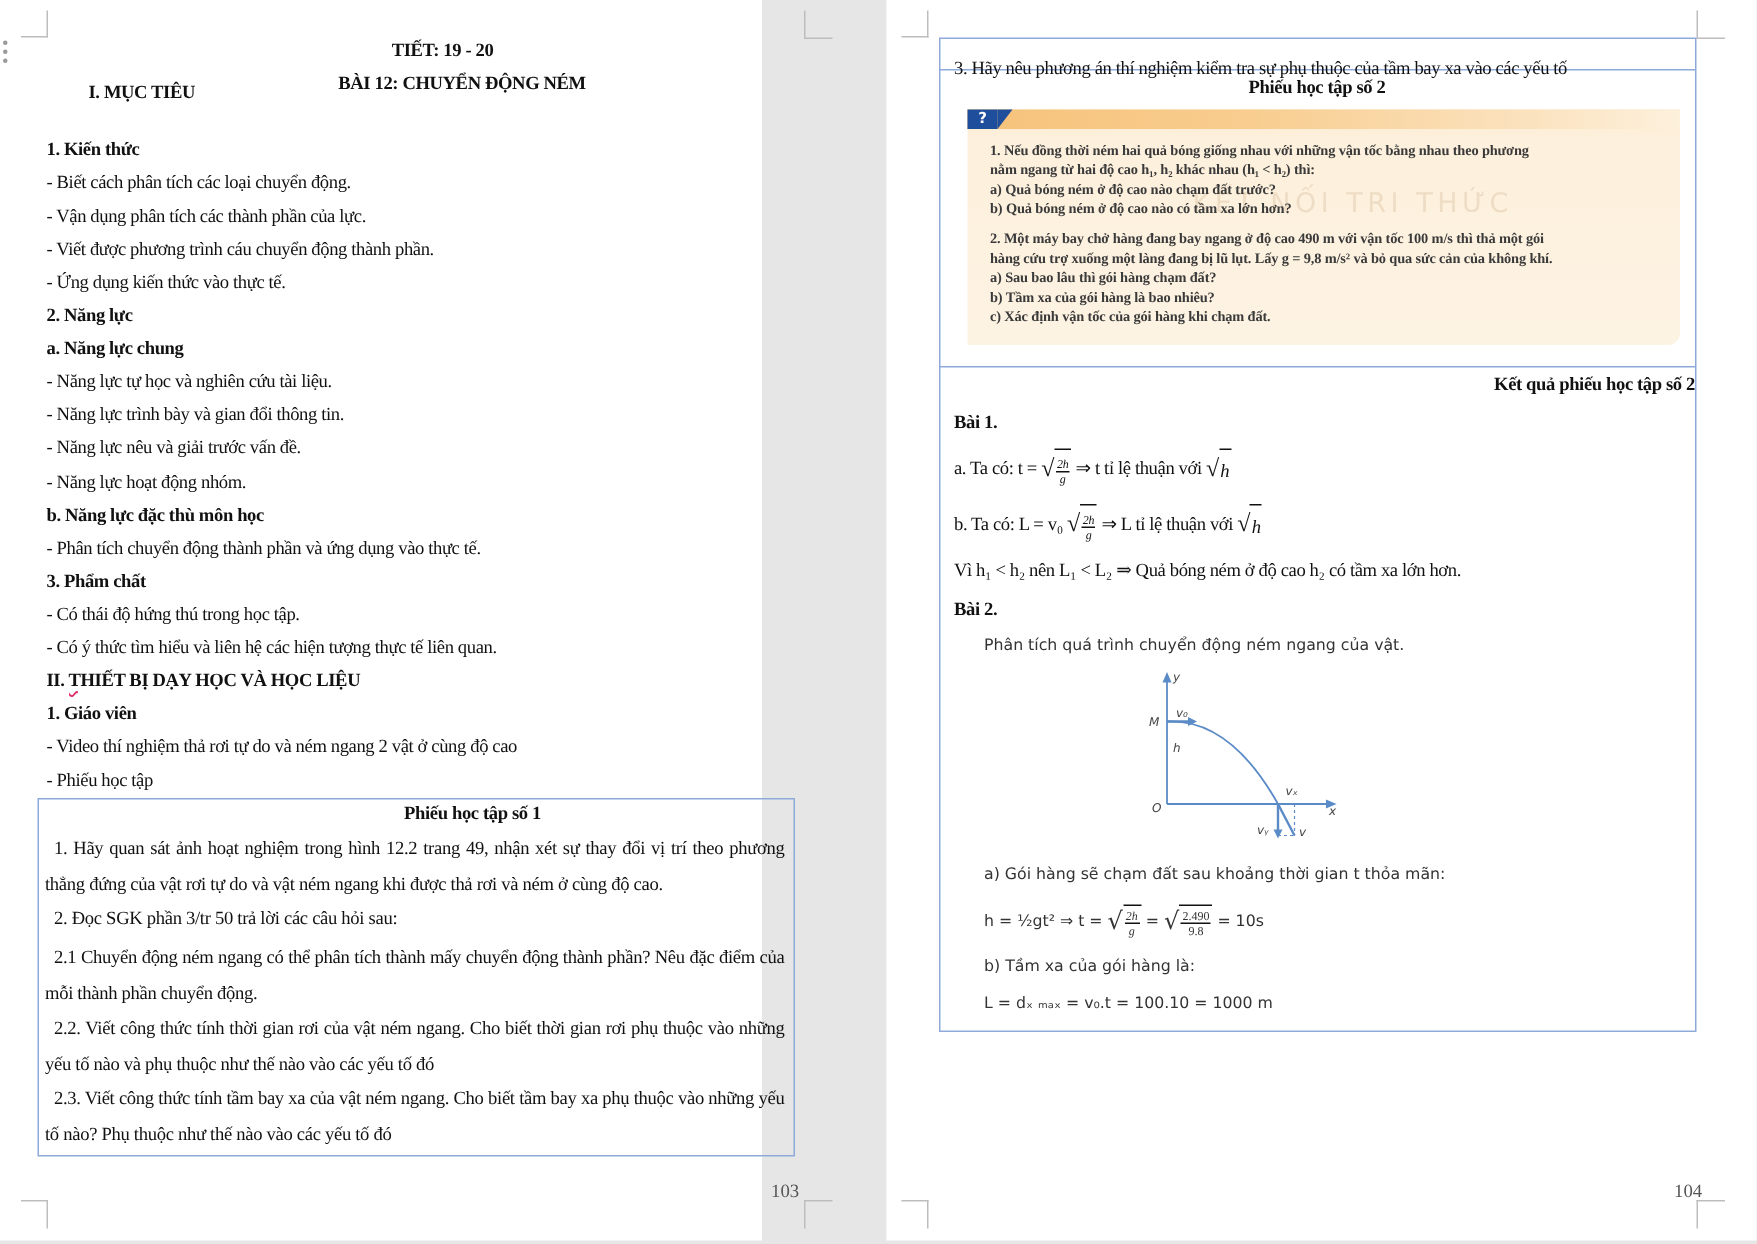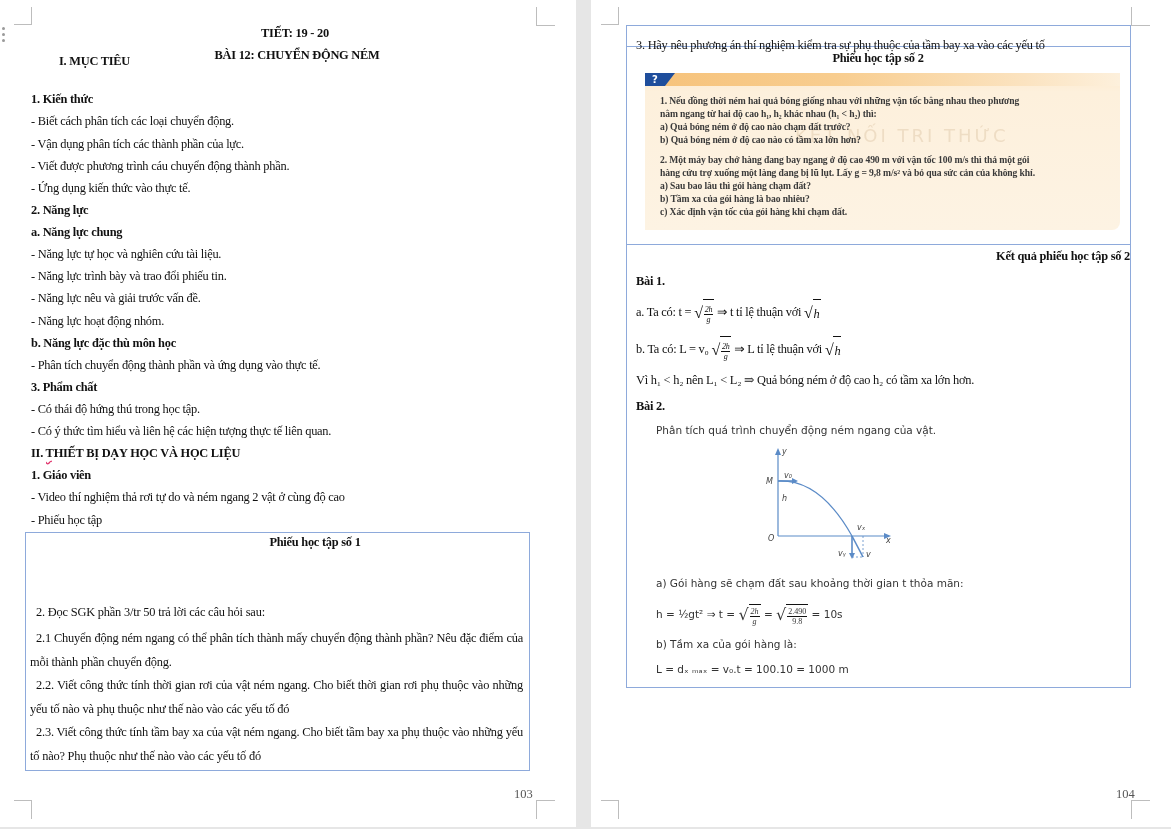--- a/index.html
+++ b/index.html
@@ -3,21 +3,21 @@
 <meta charset="utf-8">
 <style>
   html, body { margin:0; padding:0; }
   body {
     width:1171px; height:829px; position:relative; overflow:hidden;
     background:#e6e6e6;
     font-family:"Liberation Serif", "DejaVu Serif", serif;
     color:#111;
   }
   .page { position:absolute; top:0; background:#fff; height:827px; }
-  #page-left { left:0; width:576px; }
+  #page-left { left:0; width:508px; }
   #page-right { left:591px; width:580px; }
   .crop { position:absolute; border-color:#bdbdbd; border-style:solid; border-width:0; width:18px; height:18px; }
   .dots { position:absolute; left:2px; top:27px; width:4px; font-size:0; }
   .dots span { display:block; width:3px; height:3px; background:#9a9a9a; border-radius:50%; margin-bottom:3px; }
   .txt { position:absolute; white-space:nowrap; font-size:12.4px; letter-spacing:-0.25px; }
   .b { font-weight:bold; }
   .center { text-align:center; }
   .sq { text-decoration:underline; text-decoration-style:wavy; text-decoration-color:#e0326a; text-underline-offset:3px; }
   .box { position:absolute; border:1px solid #8eaadb; }
   .hline { position:absolute; height:1px; background:#8eaadb; }
@@ -48,52 +48,53 @@
   <div class="crop" style="left:536px;top:7px;border-left-width:1px;border-bottom-width:1px;"></div>
   <div class="crop" style="left:14px;top:800px;border-right-width:1px;border-top-width:1px;width:17px;"></div>
   <div class="crop" style="left:536px;top:800px;border-left-width:1px;border-top-width:1px;"></div>
   <div class="dots">
       <span></span>
       <span></span>
       <span></span>
     </div>
 
   <div class="txt b center" style="left:0;width:590px;top:26px;">TIẾT: 19 - 20</div>
-  <div class="txt b center" style="left:4px;width:586px;top:48px;">BÀI 12: CHUYỂN ĐỘNG NÉM</div>
+  <div class="txt b center" style="left:15px;width:586px;top:48px;">BÀI 12: CHUYỂN ĐỘNG NÉM</div>
 
   <div class="txt b" style="left:31px;top:54px;margin-left:28px;">I. MỤC TIÊU</div>
   <div class="txt b" style="left:31px;top:92px;">1. Kiến thức</div>
   <div class="txt" style="left:31px;top:114px;">- Biết cách phân tích các loại chuyển động.</div>
   <div class="txt" style="left:31px;top:137px;">- Vận dụng phân tích các thành phần của lực.</div>
   <div class="txt" style="left:31px;top:159px;">- Viết được phương trình cáu chuyển động thành phần.</div>
   <div class="txt" style="left:31px;top:181px;">- Ứng dụng kiến thức vào thực tế.</div>
 
   <div class="txt b" style="left:31px;top:203px;">2. Năng lực</div>
   <div class="txt b" style="left:31px;top:225px;">a. Năng lực chung</div>
   <div class="txt" style="left:31px;top:247px;">- Năng lực tự học và nghiên cứu tài liệu.</div>
-  <div class="txt" style="left:31px;top:269px;">- Năng lực trình bày và trao đổi phiếu tin.</div>
+  <div class="txt" style="left:31px;top:269px;">- Năng lực trình bày và gian đổi thông tin.</div>
   <div class="txt" style="left:31px;top:291px;">- Năng lực nêu và giải trước vấn đề.</div>
   <div class="txt" style="left:31px;top:314px;">- Năng lực hoạt động nhóm.</div>
   <div class="txt b" style="left:31px;top:336px;">b. Năng lực đặc thù môn học</div>
   <div class="txt" style="left:31px;top:358px;">- Phân tích chuyển động thành phần và ứng dụng vào thực tế.</div>
 
   <div class="txt b" style="left:31px;top:380px;">3. Phẩm chất</div>
   <div class="txt" style="left:31px;top:402px;">- Có thái độ hứng thú trong học tập.</div>
   <div class="txt" style="left:31px;top:424px;">- Có ý thức tìm hiểu và liên hệ các hiện tượng thực tế liên quan.</div>
 
   <div class="txt b" style="left:31px;top:446px;">
     <span>II. THIẾT BỊ DẠY HỌC VÀ HỌC LIỆU</span>
     <span class="sq" style="position:absolute;left:15px;top:0;width:217px;color:transparent;">_</span>
   </div>
   <div class="txt b" style="left:31px;top:468px;">1. Giáo viên</div>
   <div class="txt" style="left:31px;top:490px;">- Video thí nghiệm thả rơi tự do và ném ngang 2 vật ở cùng độ cao</div>
   <div class="txt" style="left:31px;top:513px;">- Phiếu học tập</div>
 
   <div class="box" style="left:25px;top:532px;width:503px;height:237px;"></div>
   <div class="txt b center" style="left:25px;width:580px;top:535px;">Phiếu học tập số 1</div>
+  <div class="para" style="left:30px;top:554px;width:493px;text-indent:6px;">1. Hãy quan sát ảnh hoạt nghiệm trong hình 12.2 trang 49, nhận xét sự thay đổi vị trí theo phương thẳng đứng của vật rơi tự do và vật ném ngang khi được thả rơi và ném ở cùng độ cao.</div>
   <div class="para" style="left:30px;top:601px;width:493px;text-indent:6px;">2. Đọc SGK phần 3/tr 50 trả lời các câu hỏi sau:</div>
   <div class="para" style="left:30px;top:627px;width:493px;text-indent:6px;">2.1 Chuyển động ném ngang có thể phân tích thành mấy chuyển động thành phần? Nêu đặc điểm của mỗi thành phần chuyển động.</div>
   <div class="para" style="left:30px;top:674px;width:493px;text-indent:6px;">2.2. Viết công thức tính thời gian rơi của vật ném ngang. Cho biết thời gian rơi phụ thuộc vào những yếu tố nào và phụ thuộc như thế nào vào các yếu tố đó</div>
   <div class="para" style="left:30px;top:721px;width:493px;text-indent:6px;">2.3. Viết công thức tính tầm bay xa của vật ném ngang. Cho biết tầm bay xa phụ thuộc vào những yếu tố nào? Phụ thuộc như thế nào vào các yếu tố đó</div>
 
   <div class="pnum" style="left:514px;top:787px;">103</div>
 </div>
 
 <div class="page" id="page-right">
   <div class="crop" style="left:10px;top:7px;border-right-width:1px;border-bottom-width:1px;width:17px;height:17px;"></div>

